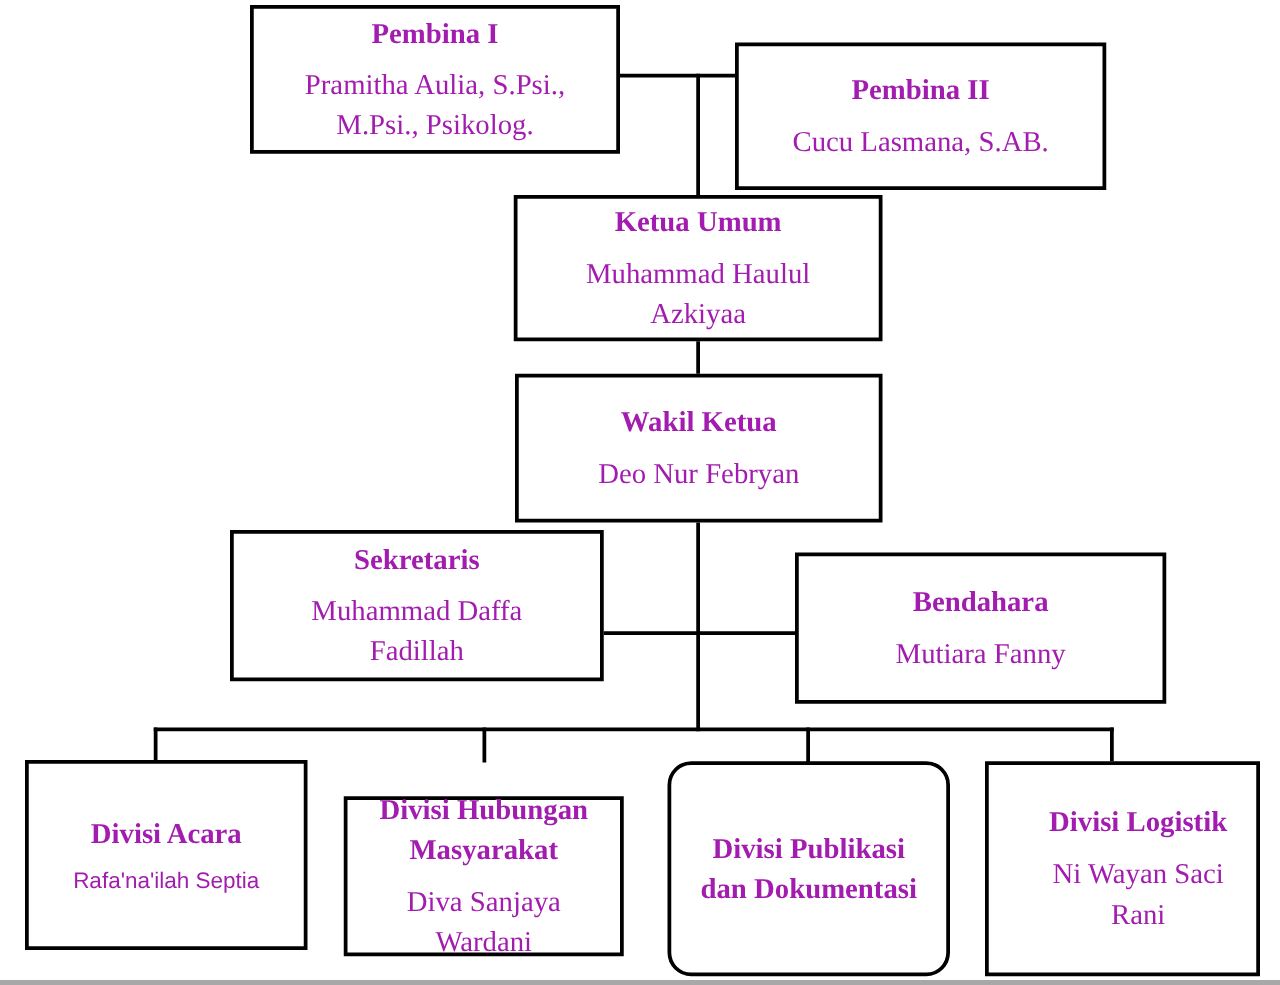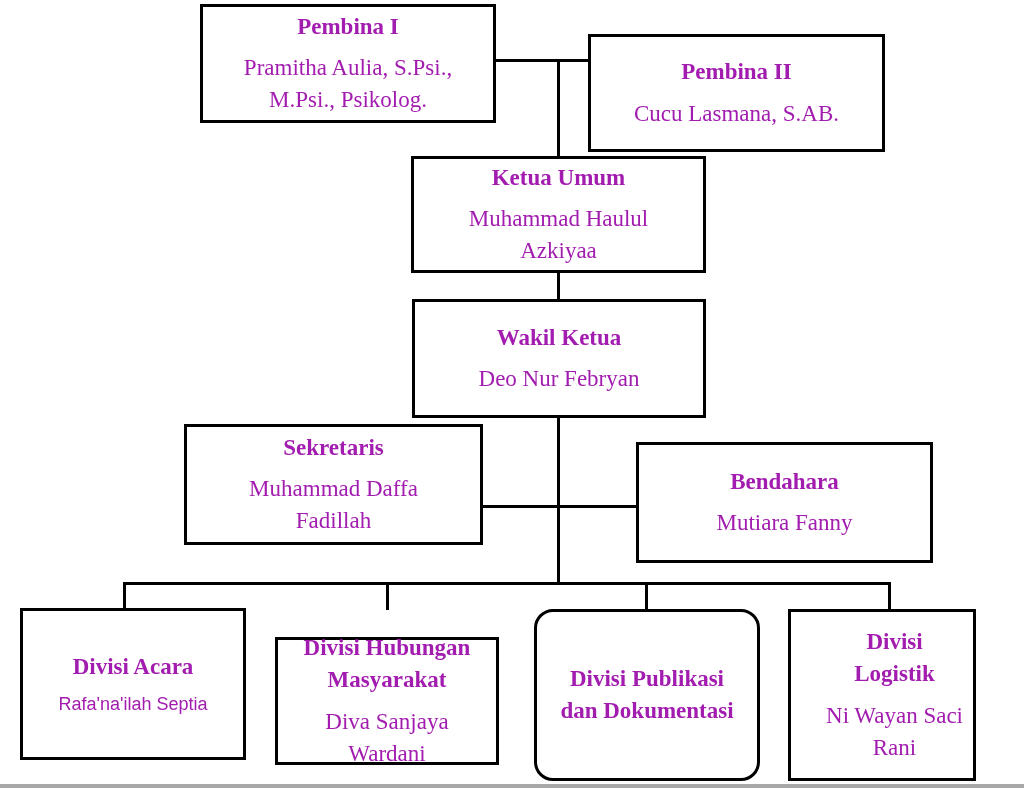--- a/index.html
+++ b/index.html
@@ -116,21 +116,21 @@
 Masyarakat</div>
     <div class="node-person">Diva Sanjaya
 Wardani</div>
   </div>
 
   <div class="node" style="left:534px; top:609px; width:226px; height:172px;border-radius:19px;">
     <div class="node-title">Divisi Publikasi
 dan Dokumentasi</div>
   </div>
 
-  <div class="node" style="left:788px; top:609px; width:188px; height:172px;padding-left:33px;">
+  <div class="node" style="left:788px; top:609px; width:220px; height:172px;padding-left:33px;">
     <div class="node-title">Divisi Logistik</div>
     <div class="node-person">Ni Wayan Saci
 Rani</div>
   </div>
 
   <div class="page-strip"></div>
 
 </div>
 
 </body></html>

